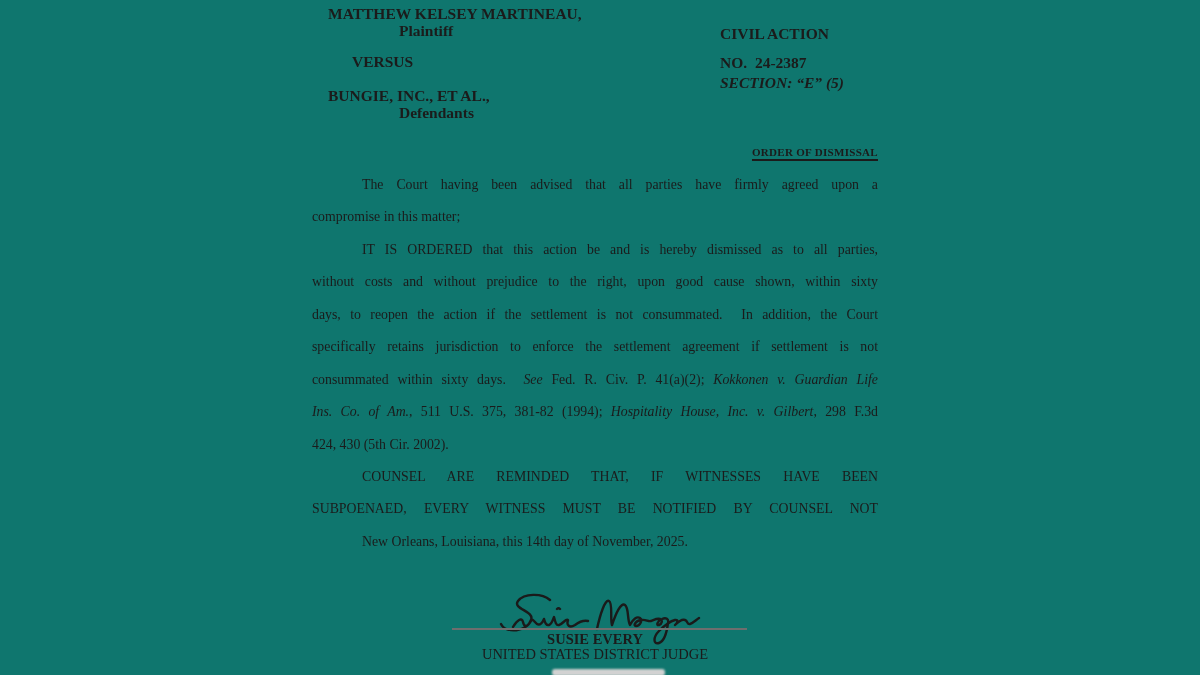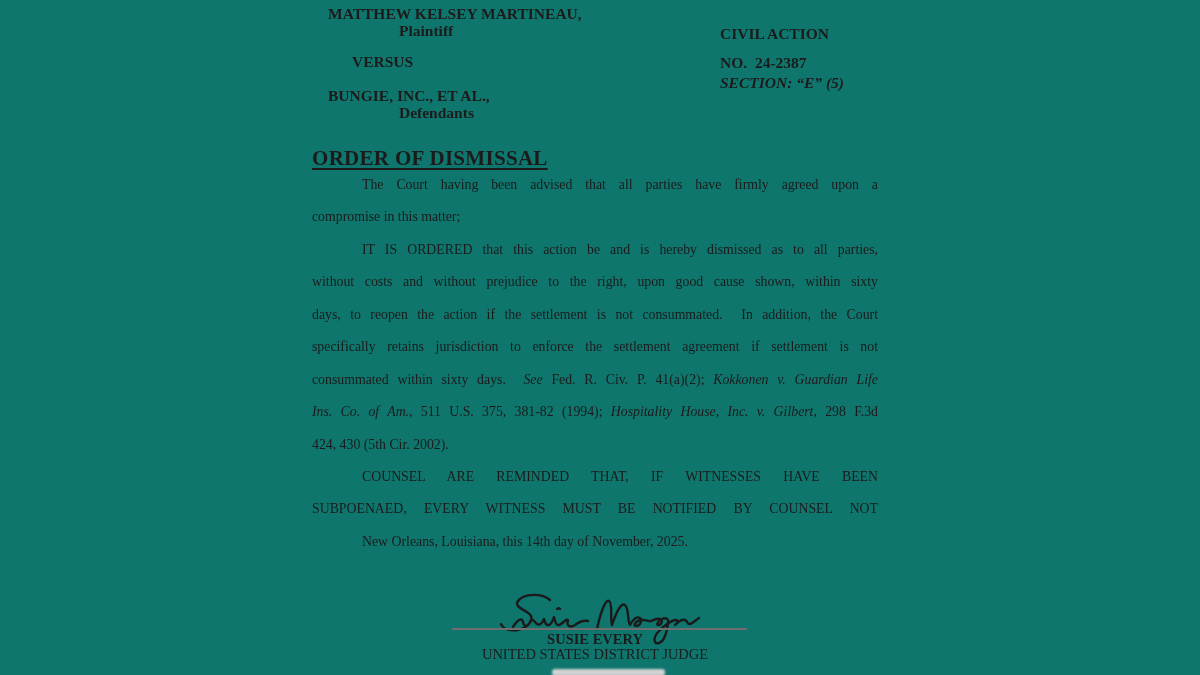--- a/index.html
+++ b/index.html
@@ -8,22 +8,22 @@
     overflow:hidden;color:#1b1b1b;
     font-family:"Liberation Serif", serif;
   }
   .abs{position:absolute;}
   .b{font-weight:normal;}
   .i{font-style:italic;}
   
   .cap{font-size:15.5px;font-weight:bold;line-height:18px;white-space:pre;}
   
   .title{
-    left:312px;top:146px;width:566px;text-align:left;
-    font-size:21px;font-weight:bold;
+    left:312px;top:146px;width:566px;text-align:right;
+    font-size:11px;font-weight:bold;
     letter-spacing:0.3px;
   }
   .title span{
     text-decoration:underline;
     text-decoration-thickness:1.6px;
     text-underline-offset:3px;
   }
   
   .body{left:312px;top:169px;width:566px;}
   .line{

